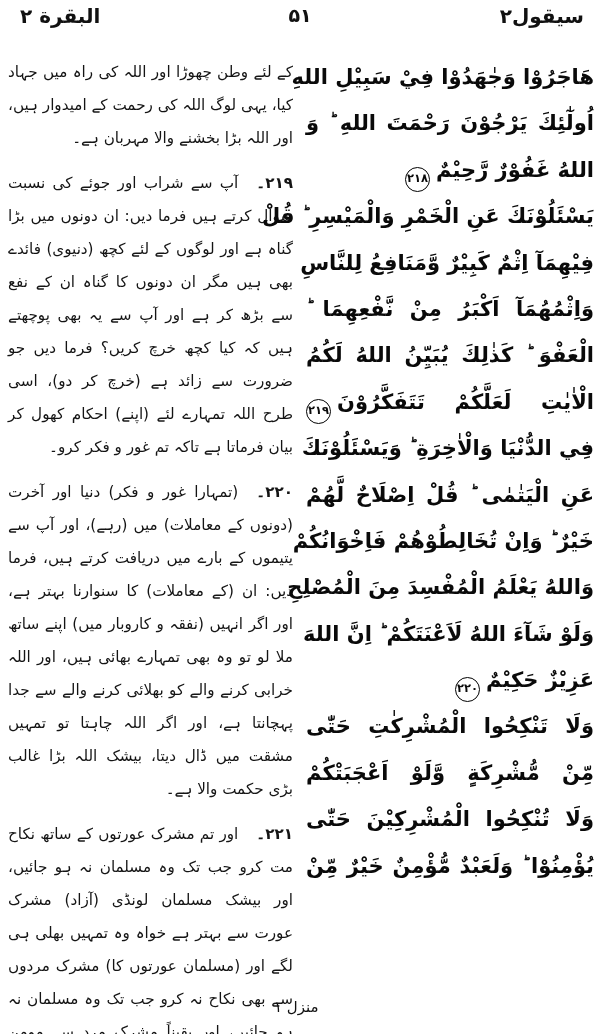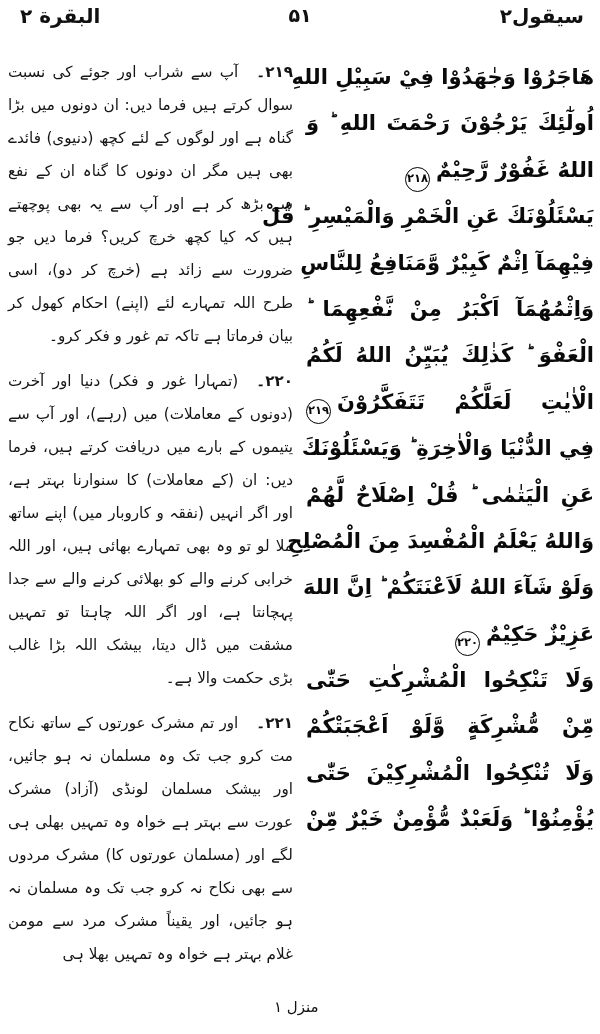--- a/index.html
+++ b/index.html
@@ -75,36 +75,38 @@
 
 <div class="page">
 
   <div class="hdr">
     <span>البقرة ۲</span>
     <span class="center">۵۱</span>
     <span>سيقول۲</span>
   </div>
 
   <div class="urdu-col">
+    <p><span>کے لئے وطن چھوڑا اور اللہ کی راہ میں جہاد کیا، یہی لوگ اللہ کی رحمت کے امیدوار ہیں، اور اللہ بڑا بخشنے والا مہربان ہے۔</span></p>
     <p><span class="pnum">۲۱۹۔</span><span>آپ سے شراب اور جوئے کی نسبت سوال کرتے ہیں فرما دیں: ان دونوں میں بڑا گناہ ہے اور لوگوں کے لئے کچھ (دنیوی) فائدے بھی ہیں مگر ان دونوں کا گناہ ان کے نفع سے بڑھ کر ہے اور آپ سے یہ بھی پوچھتے ہیں کہ کیا کچھ خرچ کریں؟ فرما دیں جو ضرورت سے زائد ہے (خرچ کر دو)، اسی طرح اللہ تمہارے لئے (اپنے) احکام کھول کر بیان فرماتا ہے تاکہ تم غور و فکر کرو۔</span></p>
     <p><span class="pnum">۲۲۰۔</span><span>(تمہارا غور و فکر) دنیا اور آخرت (دونوں کے معاملات) میں (رہے)، اور آپ سے یتیموں کے بارے میں دریافت کرتے ہیں، فرما دیں: ان (کے معاملات) کا سنوارنا بہتر ہے، اور اگر انہیں (نفقہ و کاروبار میں) اپنے ساتھ ملا لو تو وہ بھی تمہارے بھائی ہیں، اور اللہ خرابی کرنے والے کو بھلائی کرنے والے سے جدا پہچانتا ہے، اور اگر اللہ چاہتا تو تمہیں مشقت میں ڈال دیتا، بیشک اللہ بڑا غالب بڑی حکمت والا ہے۔</span></p>
     <p><span class="pnum">۲۲۱۔</span><span>اور تم مشرک عورتوں کے ساتھ نکاح مت کرو جب تک وہ مسلمان نہ ہو جائیں، اور بیشک مسلمان لونڈی (آزاد) مشرک عورت سے بہتر ہے خواہ وہ تمہیں بھلی ہی لگے اور (مسلمان عورتوں کا) مشرک مردوں سے بھی نکاح نہ کرو جب تک وہ مسلمان نہ ہو جائیں، اور یقیناً مشرک مرد سے مومن غلام بہتر ہے خواہ وہ تمہیں بھلا ہی</span></p>
   </div>
 
   <div class="arabic-col">
     <div class="q-line"><span>هَاجَرُوْا وَجٰهَدُوْا فِيْ سَبِيْلِ اللهِ</span></div>
     <div class="q-line"><span>اُولٰٓئِكَ يَرْجُوْنَ رَحْمَتَ اللهِ ؕ وَ</span></div>
     <div class="q-line short"><span>اللهُ غَفُوْرٌ رَّحِيْمٌ</span><span class="verse-badge">۲۱۸</span></div>
     <div class="q-line"><span>يَسْئَلُوْنَكَ عَنِ الْخَمْرِ وَالْمَيْسِرِ ؕ قُلْ</span></div>
     <div class="q-line"><span>فِيْهِمَآ اِثْمٌ كَبِيْرٌ وَّمَنَافِعُ لِلنَّاسِ</span></div>
     <div class="q-line"><span>وَاِثْمُهُمَآ اَكْبَرُ مِنْ نَّفْعِهِمَا ؕ</span></div>
     <div class="q-line"><span>الْعَفْوَ ؕ كَذٰلِكَ يُبَيِّنُ اللهُ لَكُمُ</span></div>
     <div class="q-line"><span>الْاٰيٰتِ لَعَلَّكُمْ تَتَفَكَّرُوْنَ</span><span class="verse-badge">۲۱۹</span></div>
     <div class="q-line"><span>فِي الدُّنْيَا وَالْاٰخِرَةِ ؕ وَيَسْئَلُوْنَكَ</span></div>
     <div class="q-line"><span>عَنِ الْيَتٰمٰى ؕ قُلْ اِصْلَاحٌ لَّهُمْ</span></div>
+    <div class="q-line"><span>خَيْرٌ ؕ وَاِنْ تُخَالِطُوْهُمْ فَاِخْوَانُكُمْ</span></div>
     <div class="q-line"><span>وَاللهُ يَعْلَمُ الْمُفْسِدَ مِنَ الْمُصْلِحِ</span></div>
     <div class="q-line"><span>وَلَوْ شَآءَ اللهُ لَاَعْنَتَكُمْ ؕ اِنَّ اللهَ</span></div>
     <div class="q-line short"><span>عَزِيْزٌ حَكِيْمٌ</span><span class="verse-badge">۲۲۰</span></div>
     <div class="q-line"><span>وَلَا تَنْكِحُوا الْمُشْرِكٰتِ حَتّٰى</span></div>
     <div class="q-line"><span>مِّنْ مُّشْرِكَةٍ وَّلَوْ اَعْجَبَتْكُمْ</span></div>
     <div class="q-line"><span>وَلَا تُنْكِحُوا الْمُشْرِكِيْنَ حَتّٰى</span></div>
     <div class="q-line"><span>يُؤْمِنُوْا ؕ وَلَعَبْدٌ مُّؤْمِنٌ خَيْرٌ مِّنْ</span></div>
   </div>
 
   <div class="ftr">

